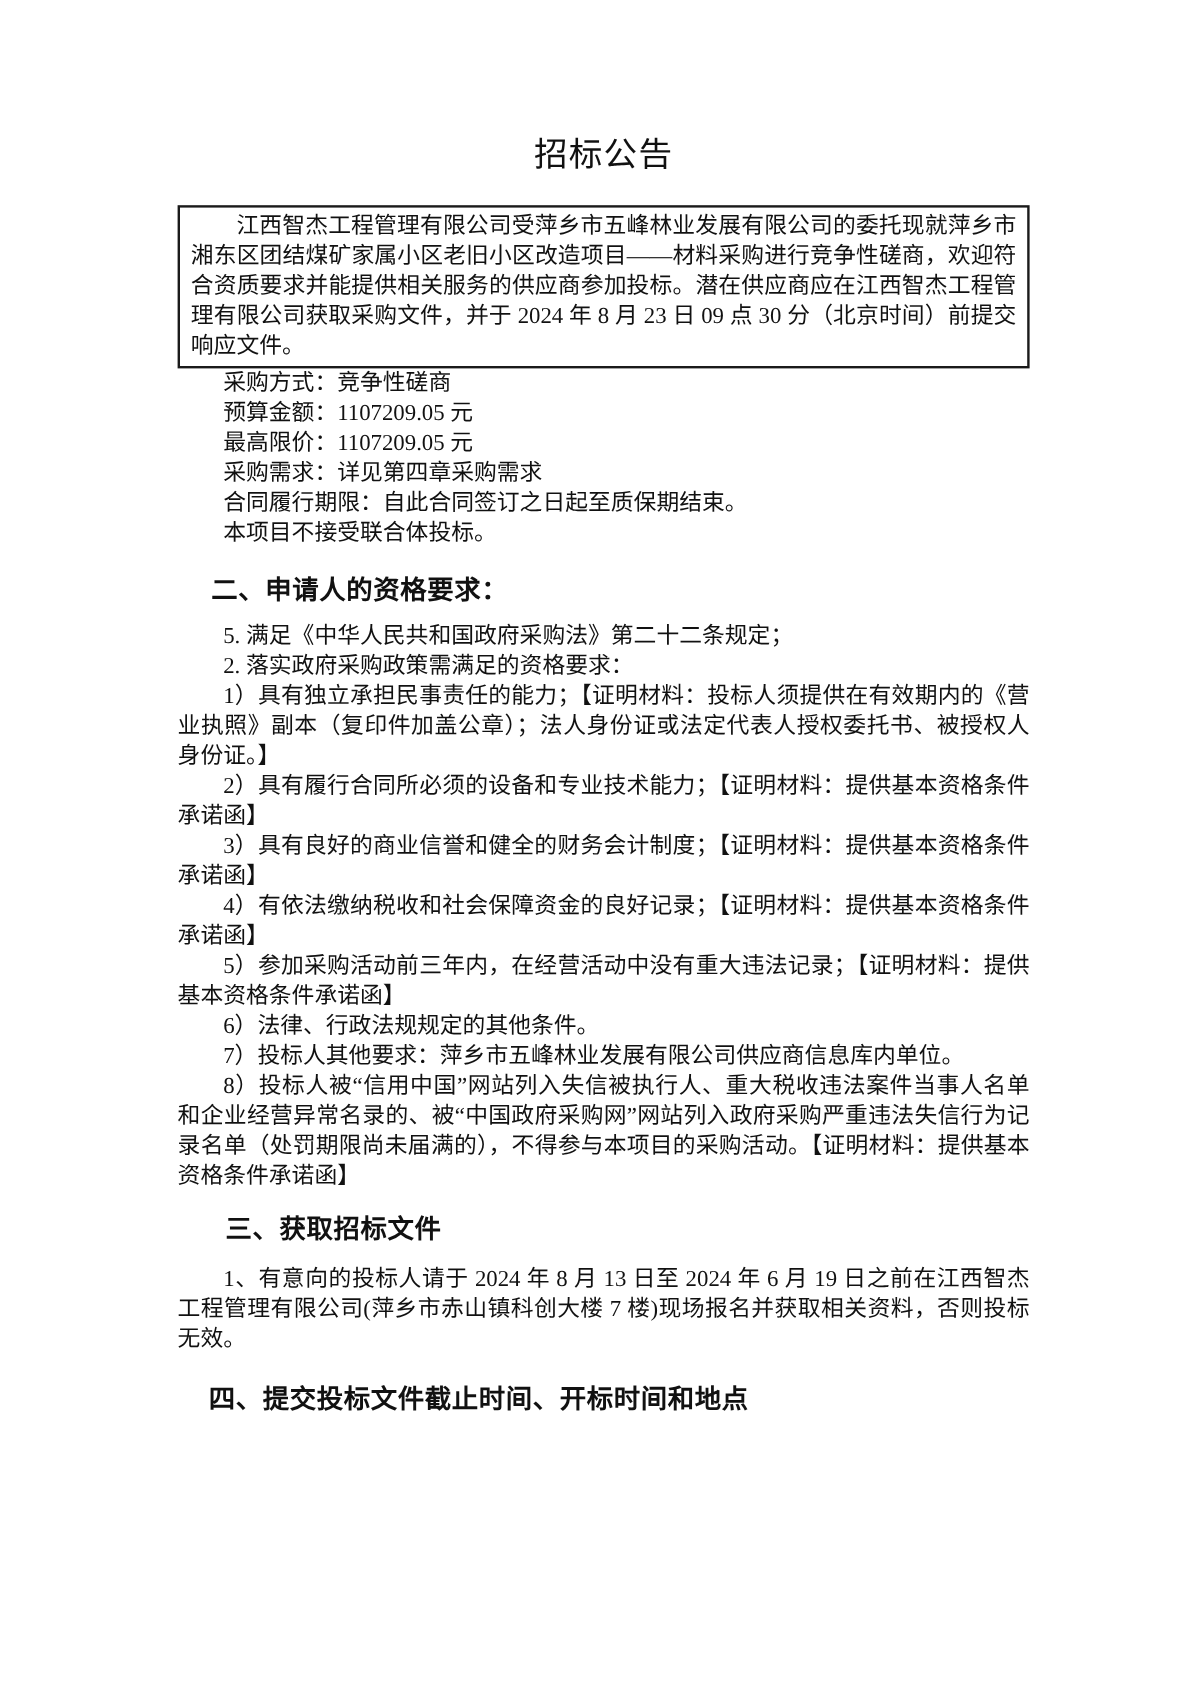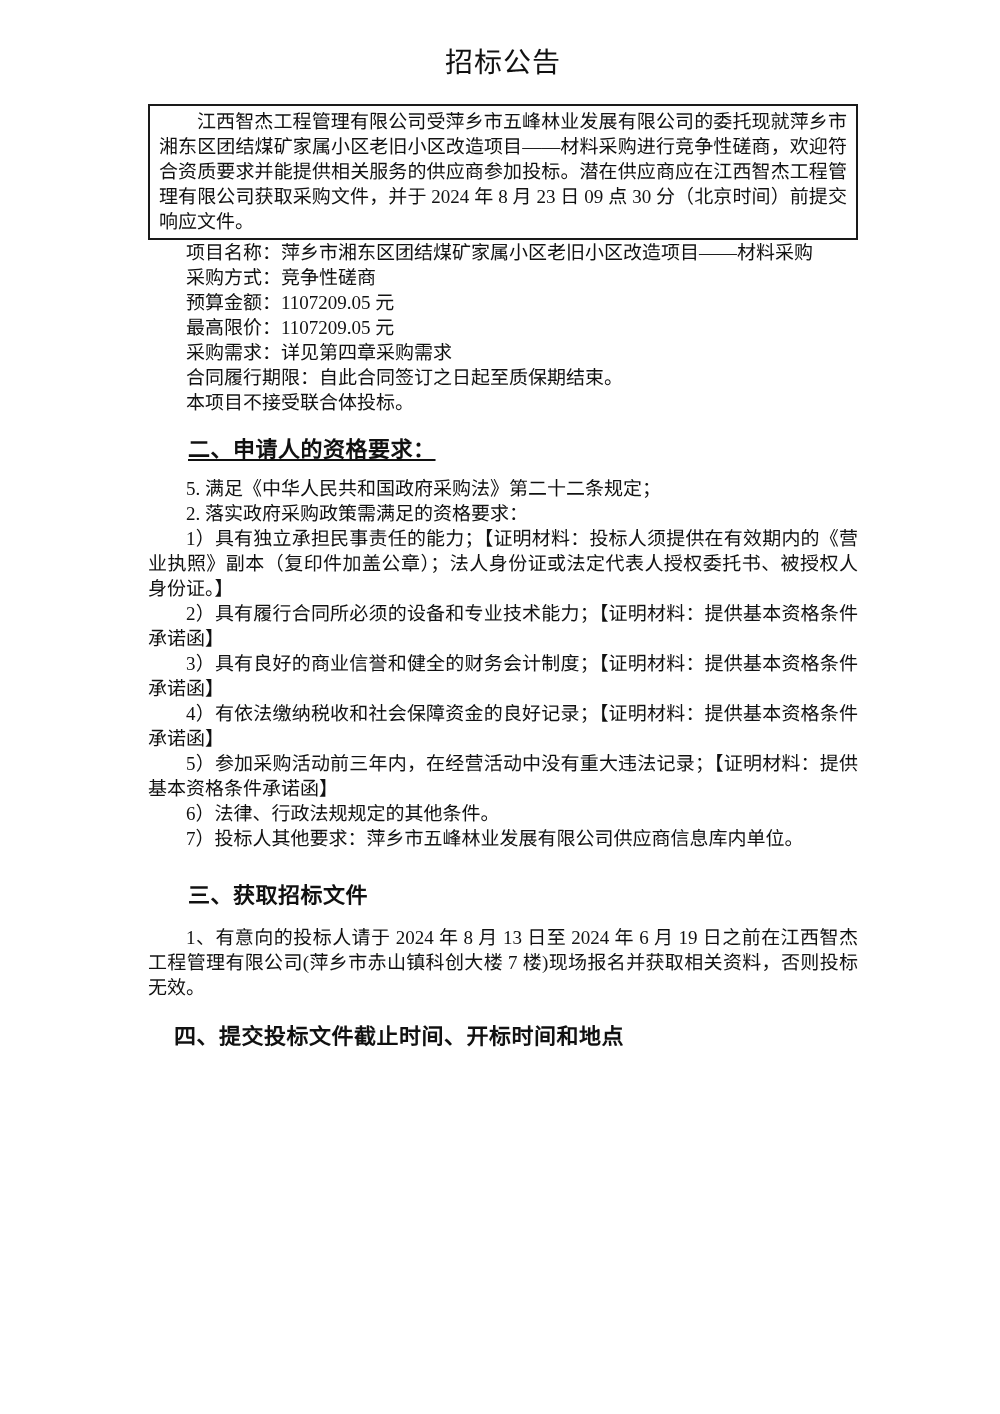--- a/index.html
+++ b/index.html
@@ -9,21 +9,21 @@
   }
   body {
     width: 1000px;
     height: 1414px;
     font-family: "Liberation Serif", "DejaVu Serif", serif;
     color: #111111;
     position: relative;
     overflow: hidden;
   }
   .page {
-    padding: 46px 142px 40px 148px; 
+    padding: 113px 142px 40px 148px; 
     box-sizing: border-box;
   }
   .doc-title {
     margin: 0;
     text-align: center;
     font-size: 28px;
     line-height: 34px;
     font-weight: normal;
     letter-spacing: 1px;
   }
@@ -49,59 +49,59 @@
     text-underline-offset: 3px;
   }
   .sec-heading {
     font-size: 22px;
     line-height: 27px;
     font-weight: bold;
     margin: 0 0 13px 0;
     letter-spacing: 0.5px;
   }
   .h1-ind { margin-left: 28px; margin-top: 20px; }
-  .h2-ind { margin-left: 40px; margin-top: 21px; text-decoration: underline; }
-  .h3-ind { margin-left: 40px; margin-top: 31px; }
+  .h2-ind { margin-left: 28px; margin-top: 21px; }
+  .h3-ind { margin-left: 40px; margin-top: 18px; }
   .h4-ind { margin-left: 26px; margin-top: 23px; margin-bottom: 0; }
   .sec-body { margin: 0; }
   .sec-body .para { text-align: justify; }
   .gap-after-h3 { margin-top: 16px; }
 </style>
 </head>
 <body>
 
 <div class="page">
 
   <h1 class="doc-title">招标公告</h1>
 
   <div class="overview-box">
     <p class="para"><span>江西智杰工程管理有限公司受萍乡市五峰林业发展有限公司的委托现就萍乡市湘东区团结煤矿家属小区老旧小区改造项目——材料采购进行竞争性磋商，欢迎符合资质要求并能提供相关服务的供应商参加投标。潜在供应商应在江西智杰工程管理有限公司获取采购文件，并于 </span><span class="u">2024 年 8 月 23 日 09 点 30 分</span><span>（北京时间）前提交响应文件。</span></p>
   </div>
 
   <div class="sec-body">
-    <p class="para">项目名称：萍乡市湘东区团结煤矿家属小区老旧小区改造项目——材料采购</p>
     <p class="para">采购方式：竞争性磋商</p>
     <p class="para">预算金额：1107209.05 元</p>
     <p class="para">最高限价：1107209.05 元</p>
     <p class="para">采购需求：详见第四章采购需求</p>
     <p class="para">合同履行期限：自此合同签订之日起至质保期结束。</p>
     <p class="para">本项目不接受联合体投标。</p>
   </div>
 
   <h2 class="sec-heading h2-ind">二、申请人的资格要求：</h2>
   <div class="sec-body">
     <p class="para">5. 满足《中华人民共和国政府采购法》第二十二条规定；</p>
     <p class="para">2. 落实政府采购政策需满足的资格要求：</p>
     <p class="para">1）具有独立承担民事责任的能力；【证明材料：投标人须提供在有效期内的《营业执照》副本（复印件加盖公章）；法人身份证或法定代表人授权委托书、被授权人身份证。】</p>
     <p class="para">2）具有履行合同所必须的设备和专业技术能力；【证明材料：提供基本资格条件承诺函】</p>
     <p class="para">3）具有良好的商业信誉和健全的财务会计制度；【证明材料：提供基本资格条件承诺函】</p>
     <p class="para">4）有依法缴纳税收和社会保障资金的良好记录；【证明材料：提供基本资格条件承诺函】</p>
     <p class="para">5）参加采购活动前三年内，在经营活动中没有重大违法记录；【证明材料：提供基本资格条件承诺函】</p>
     <p class="para">6）法律、行政法规规定的其他条件。</p>
     <p class="para">7）投标人其他要求：萍乡市五峰林业发展有限公司供应商信息库内单位。</p>
+    <p class="para">8）投标人被“信用中国”网站列入失信被执行人、重大税收违法案件当事人名单和企业经营异常名录的、被“中国政府采购网”网站列入政府采购严重违法失信行为记录名单（处罚期限尚未届满的），不得参与本项目的采购活动。【证明材料：提供基本资格条件承诺函】</p>
   </div>
 
   <h2 class="sec-heading h3-ind">三、获取招标文件</h2>
   <div class="sec-body gap-after-h3">
     <p class="para"><span>1、有意向的投标人请于 </span><span class="u">2024 年 8 月 13 日至 2024 年 6 月 19 日</span><span>之前在江西智杰工程管理有限公司(萍乡市赤山镇科创大楼 7 楼)现场报名并获取相关资料，否则投标无效。</span></p>
   </div>
 
   <h2 class="sec-heading h4-ind">四、提交投标文件截止时间、开标时间和地点</h2>
 
 </div>

